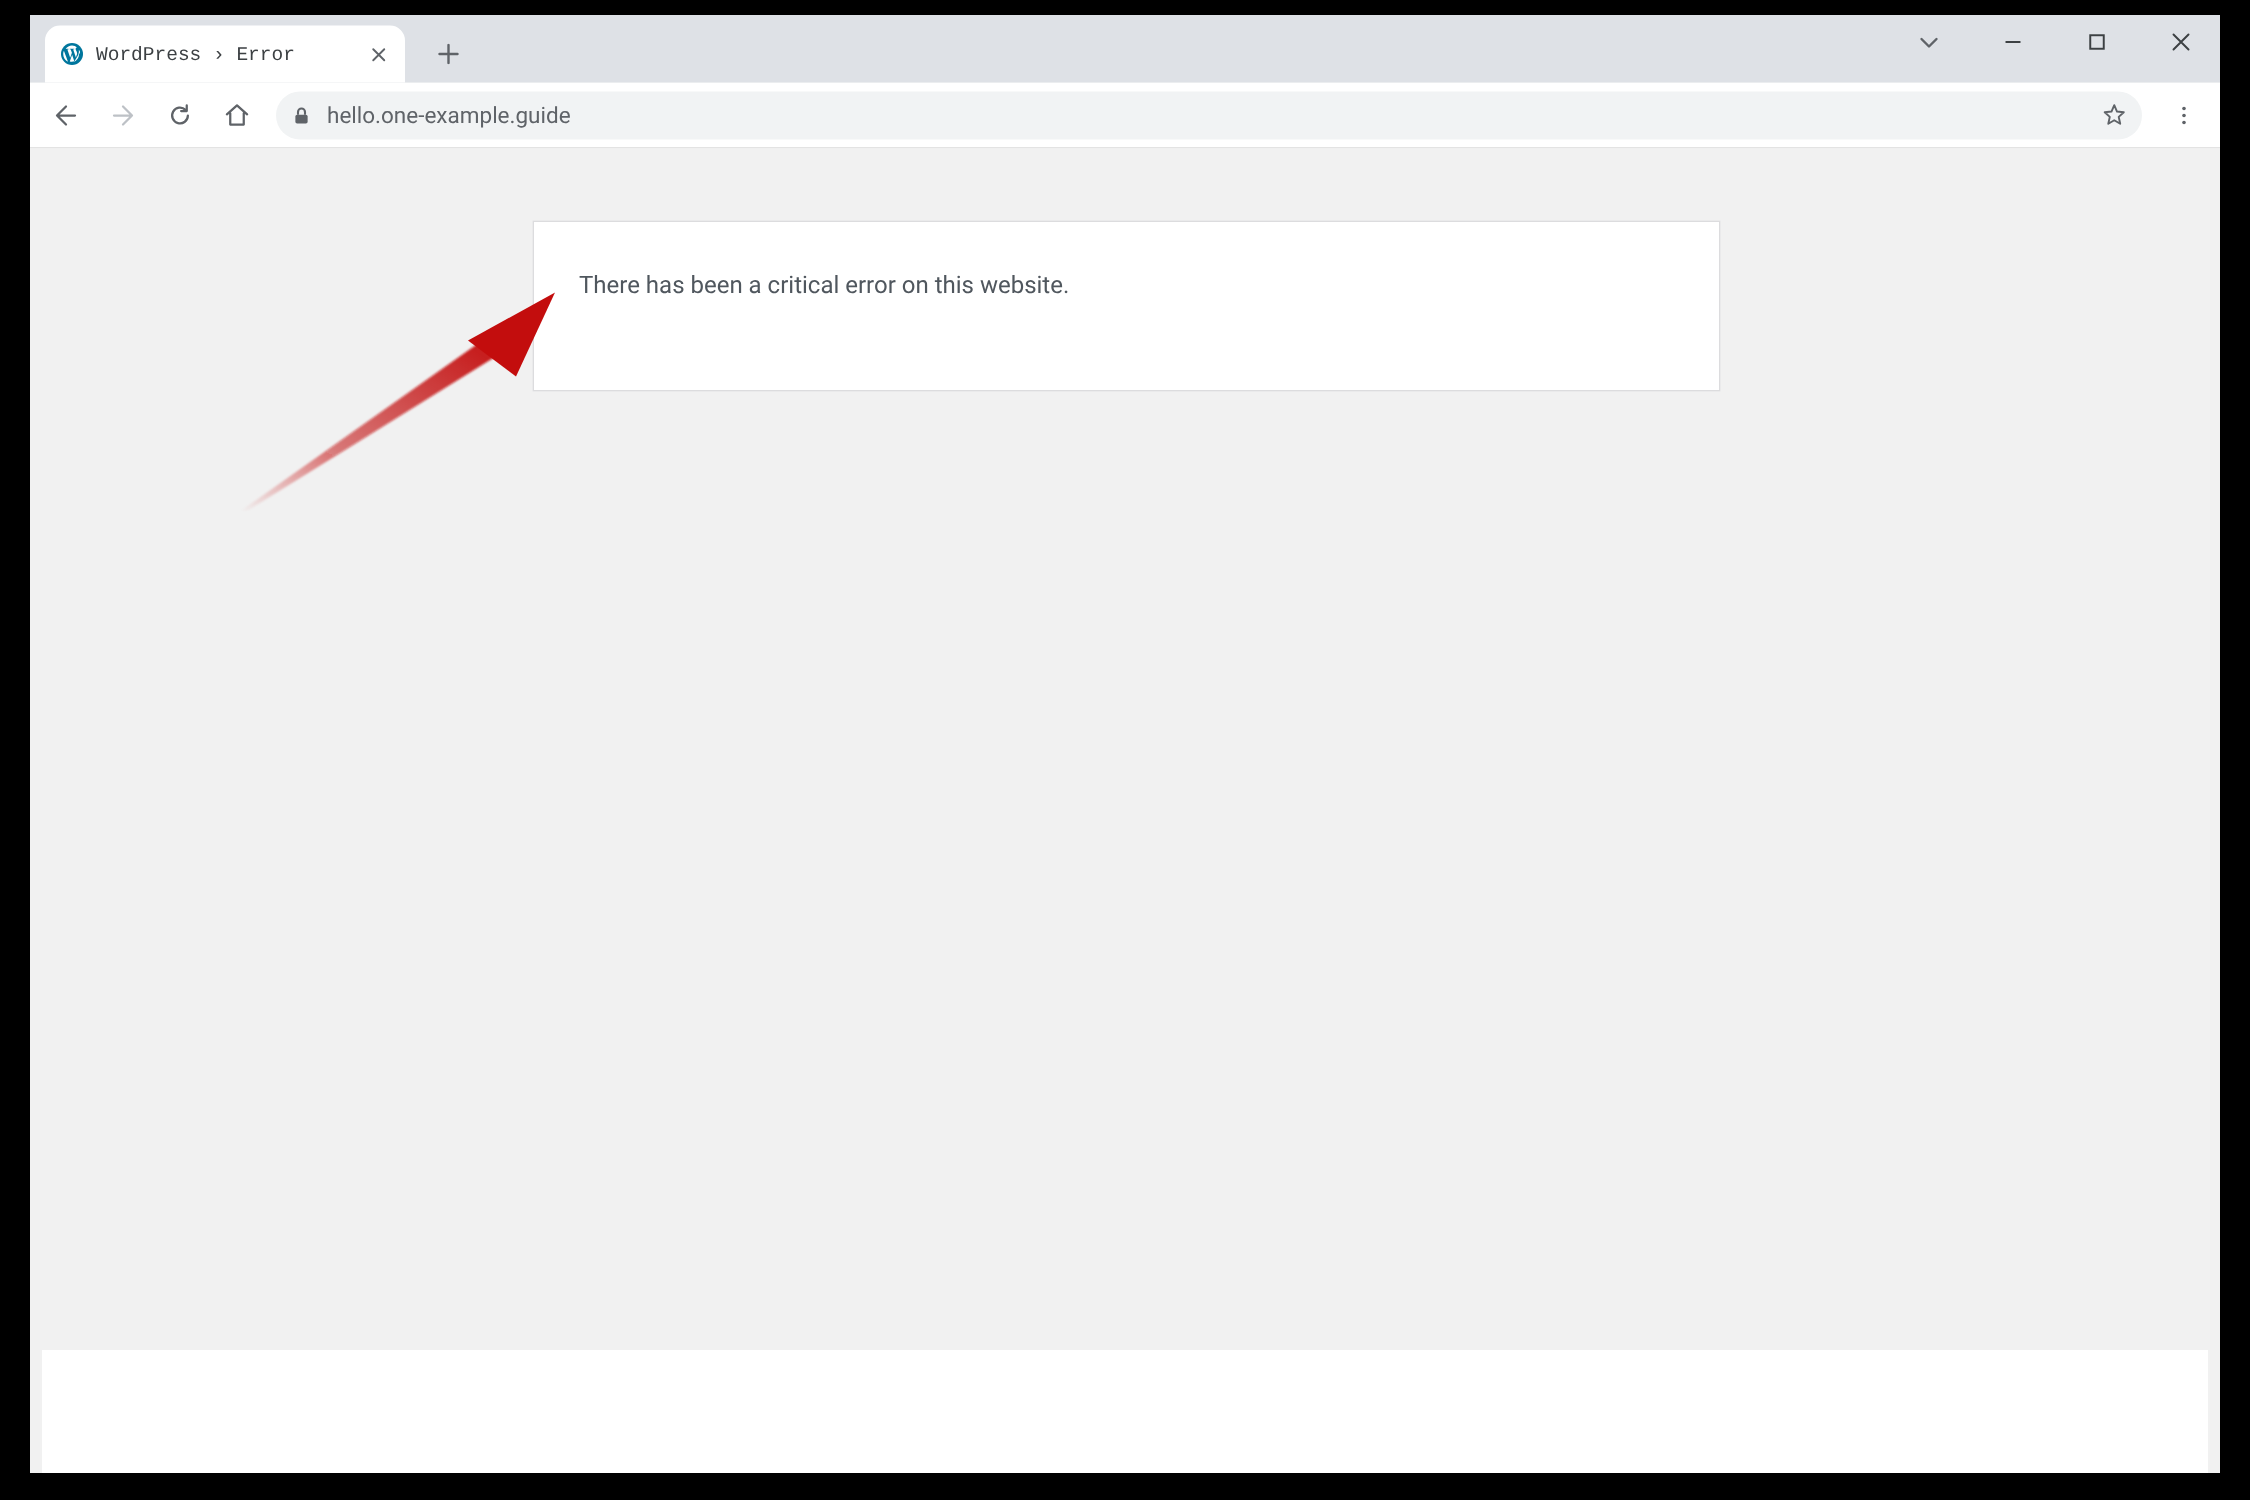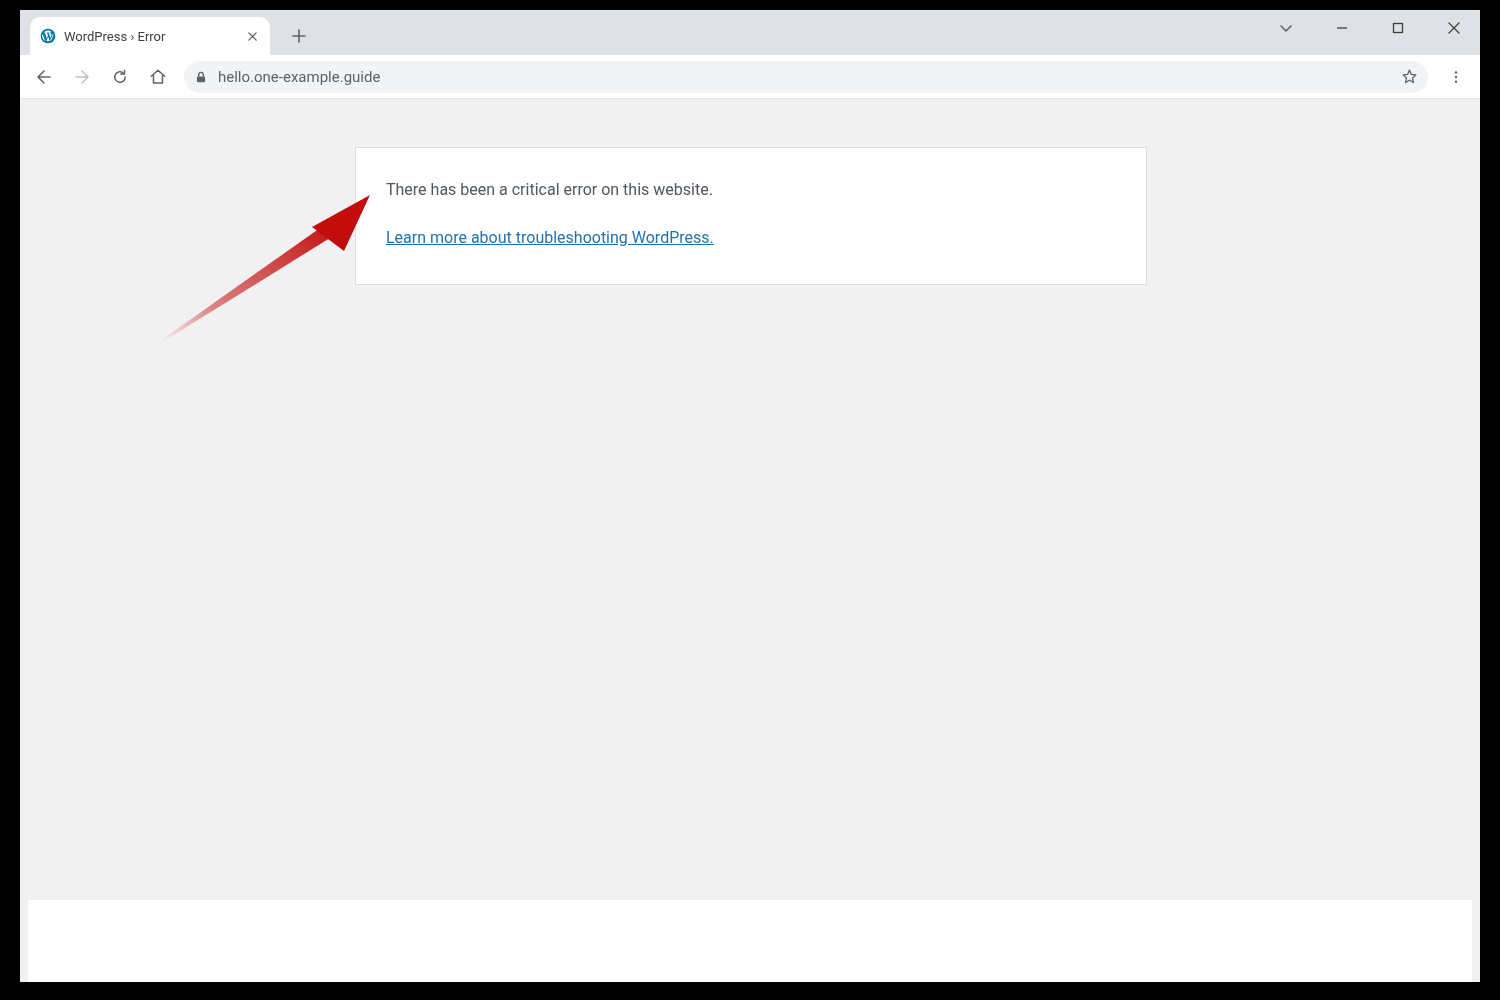--- a/index.html
+++ b/index.html
@@ -38,20 +38,21 @@
     background: #ffffff;
     border-top-left-radius: 10px;
     border-top-right-radius: 10px;
     display: flex;
     align-items: center;
     padding: 0 10px;
     font-size: 13px;
     color: #3c4043;
     gap: 8px;
     position: relative;
+    font-family: Liberation Mono, monospace;
   }
   .tab .favicon {
     width: 16px;
     height: 16px;
     flex: 0 0 16px;
     display:flex;align-items:center;justify-content:center;
   }
   .tab .tab-title {
     flex: 1 1 auto;
     white-space: nowrap;
@@ -272,21 +273,20 @@
           <circle cx="12" cy="12" r="1.8" fill="#5f6368"></circle>
           <circle cx="12" cy="19" r="1.8" fill="#5f6368"></circle>
         </svg>
     </div>
   </div>
 
   <div class="viewport">
 
     <div class="wp-die">
       <p>There has been a critical error on this website.</p>
-      <p style="margin:0"><a href="#">Learn more about troubleshooting WordPress.</a></p>
     </div>
 
     <svg class="annotation-arrow" style="left:140px; top:82px;" width="230" height="160" viewBox="0 0 230 160">
       <defs>
         <linearGradient id="arrGrad" x1="0" y1="1" x2="1" y2="0">
           <stop offset="0" stop-color="#c30d0d" stop-opacity="0"></stop>
           <stop offset="0.35" stop-color="#c30d0d" stop-opacity="0.55"></stop>
           <stop offset="1" stop-color="#c30d0d" stop-opacity="1"></stop>
         </linearGradient>
         <filter id="soft" x="-20%" y="-20%" width="140%" height="140%">

